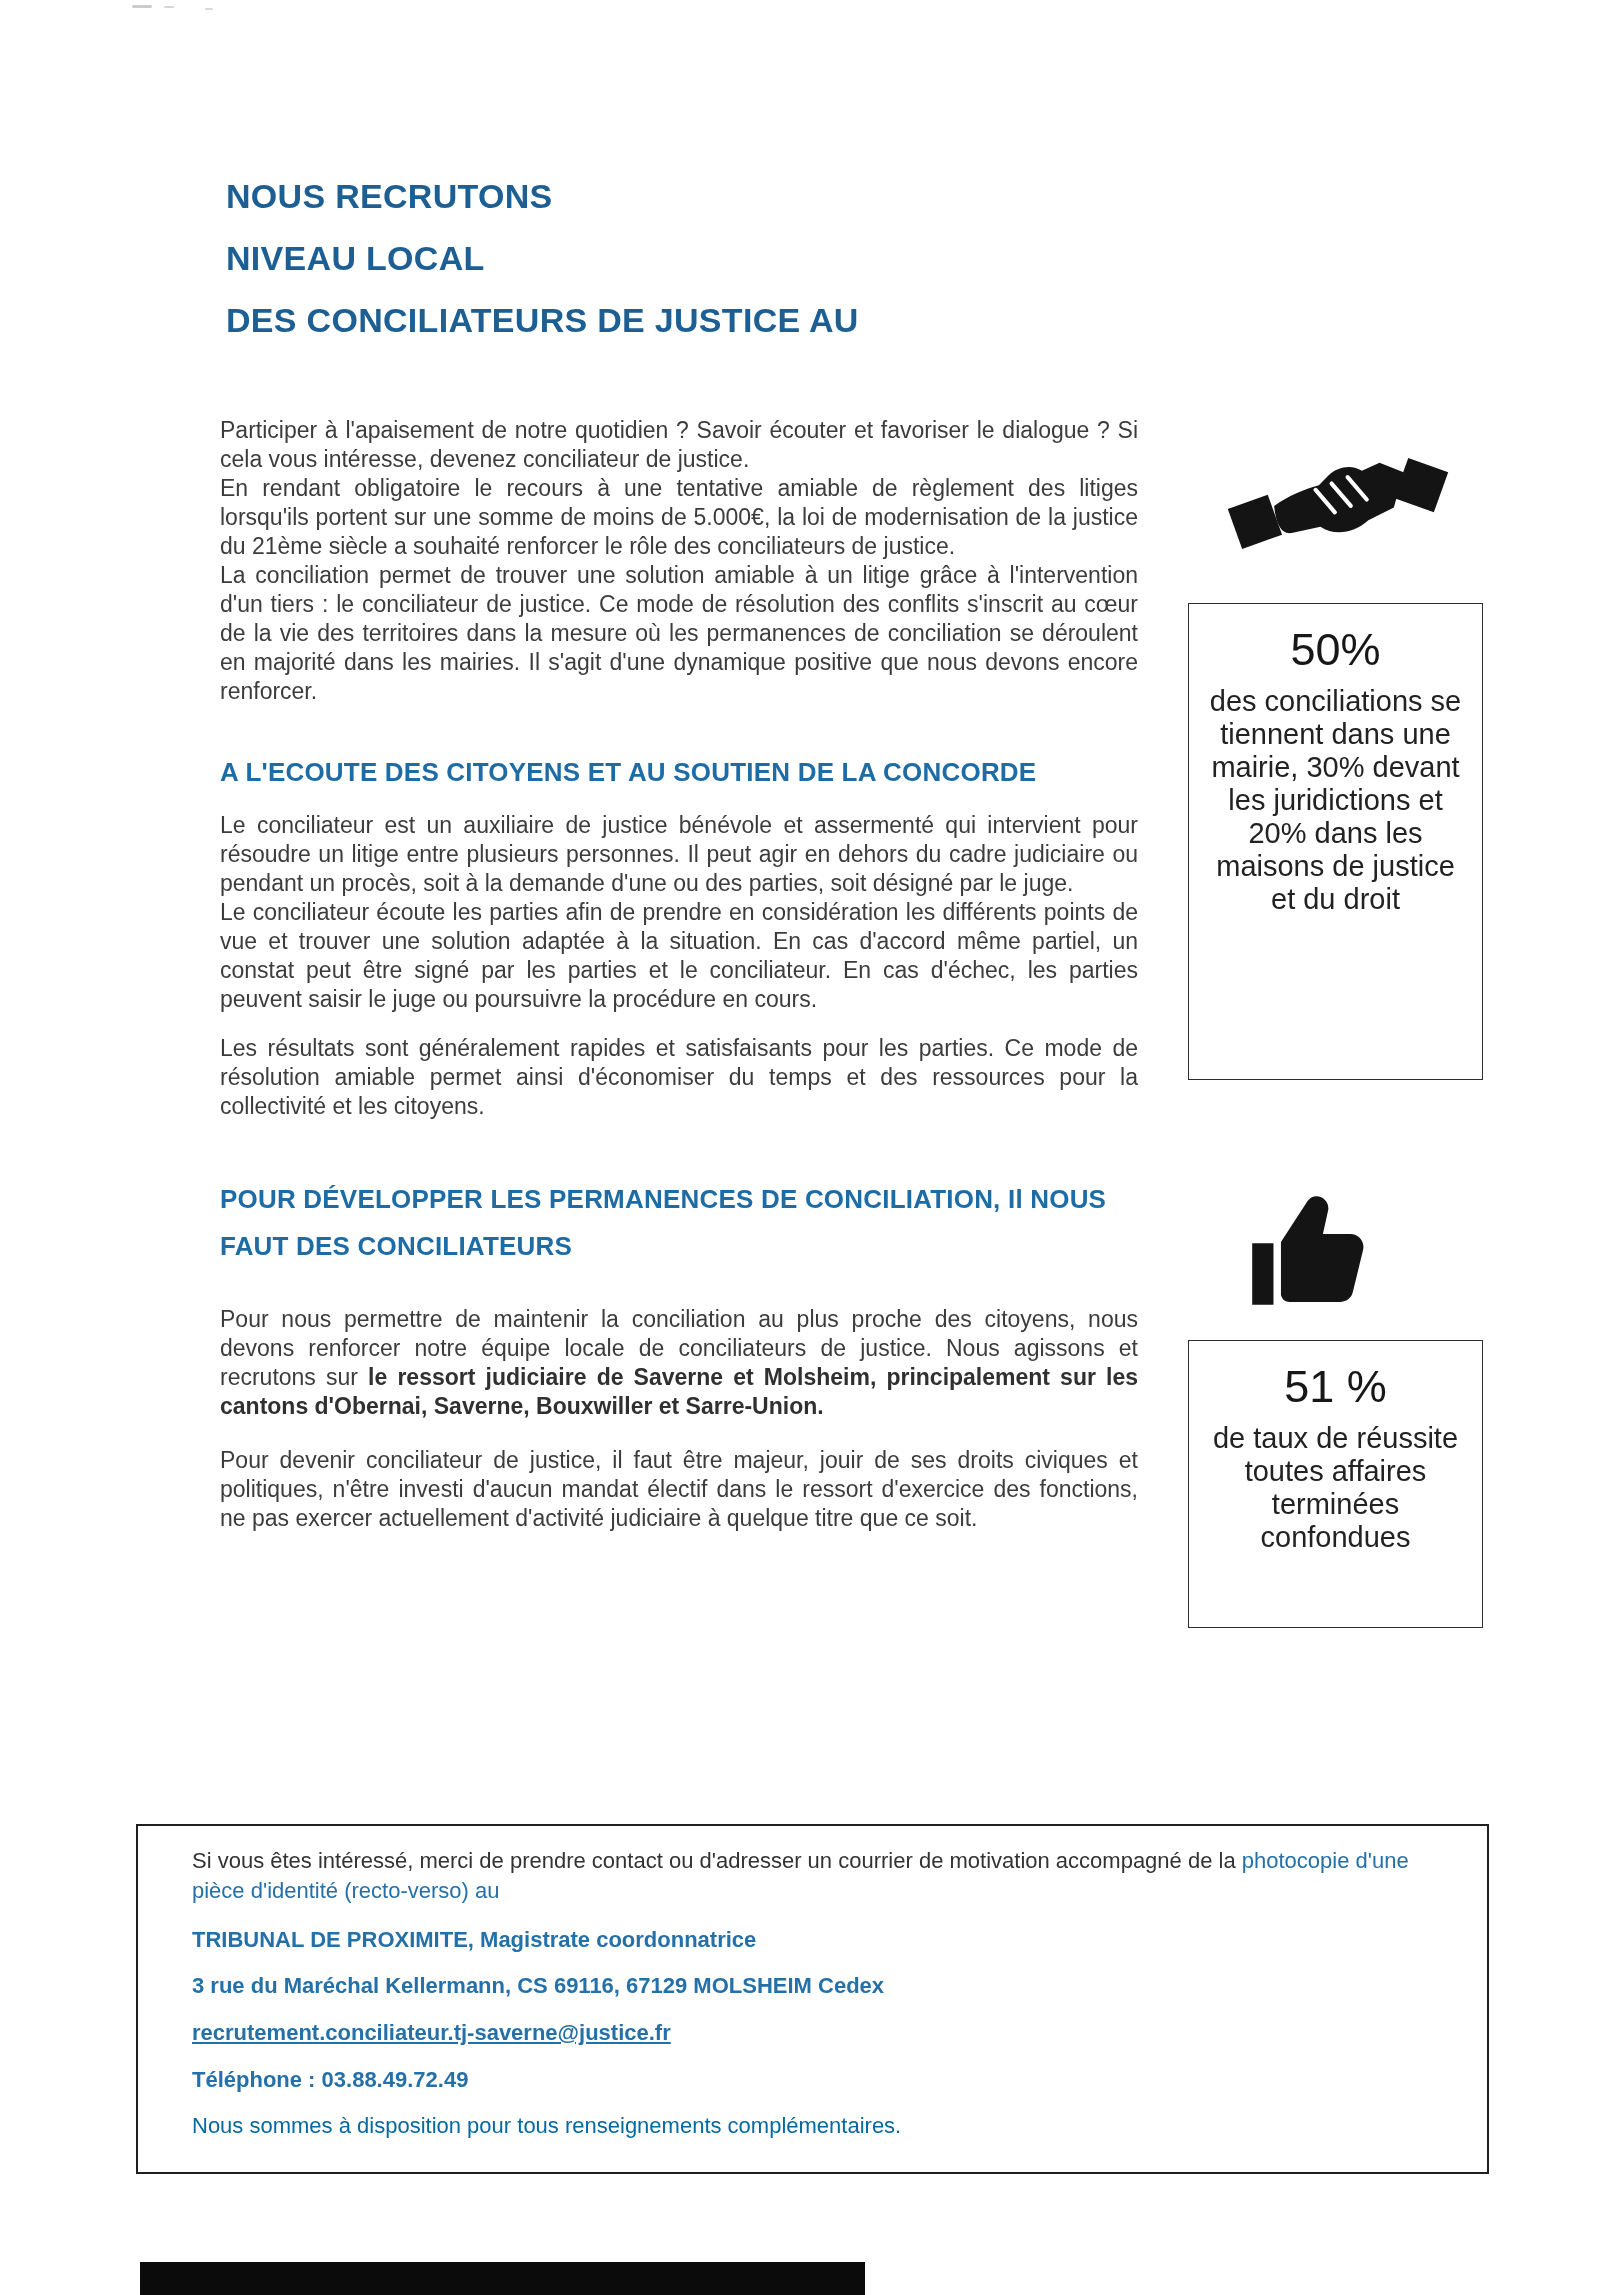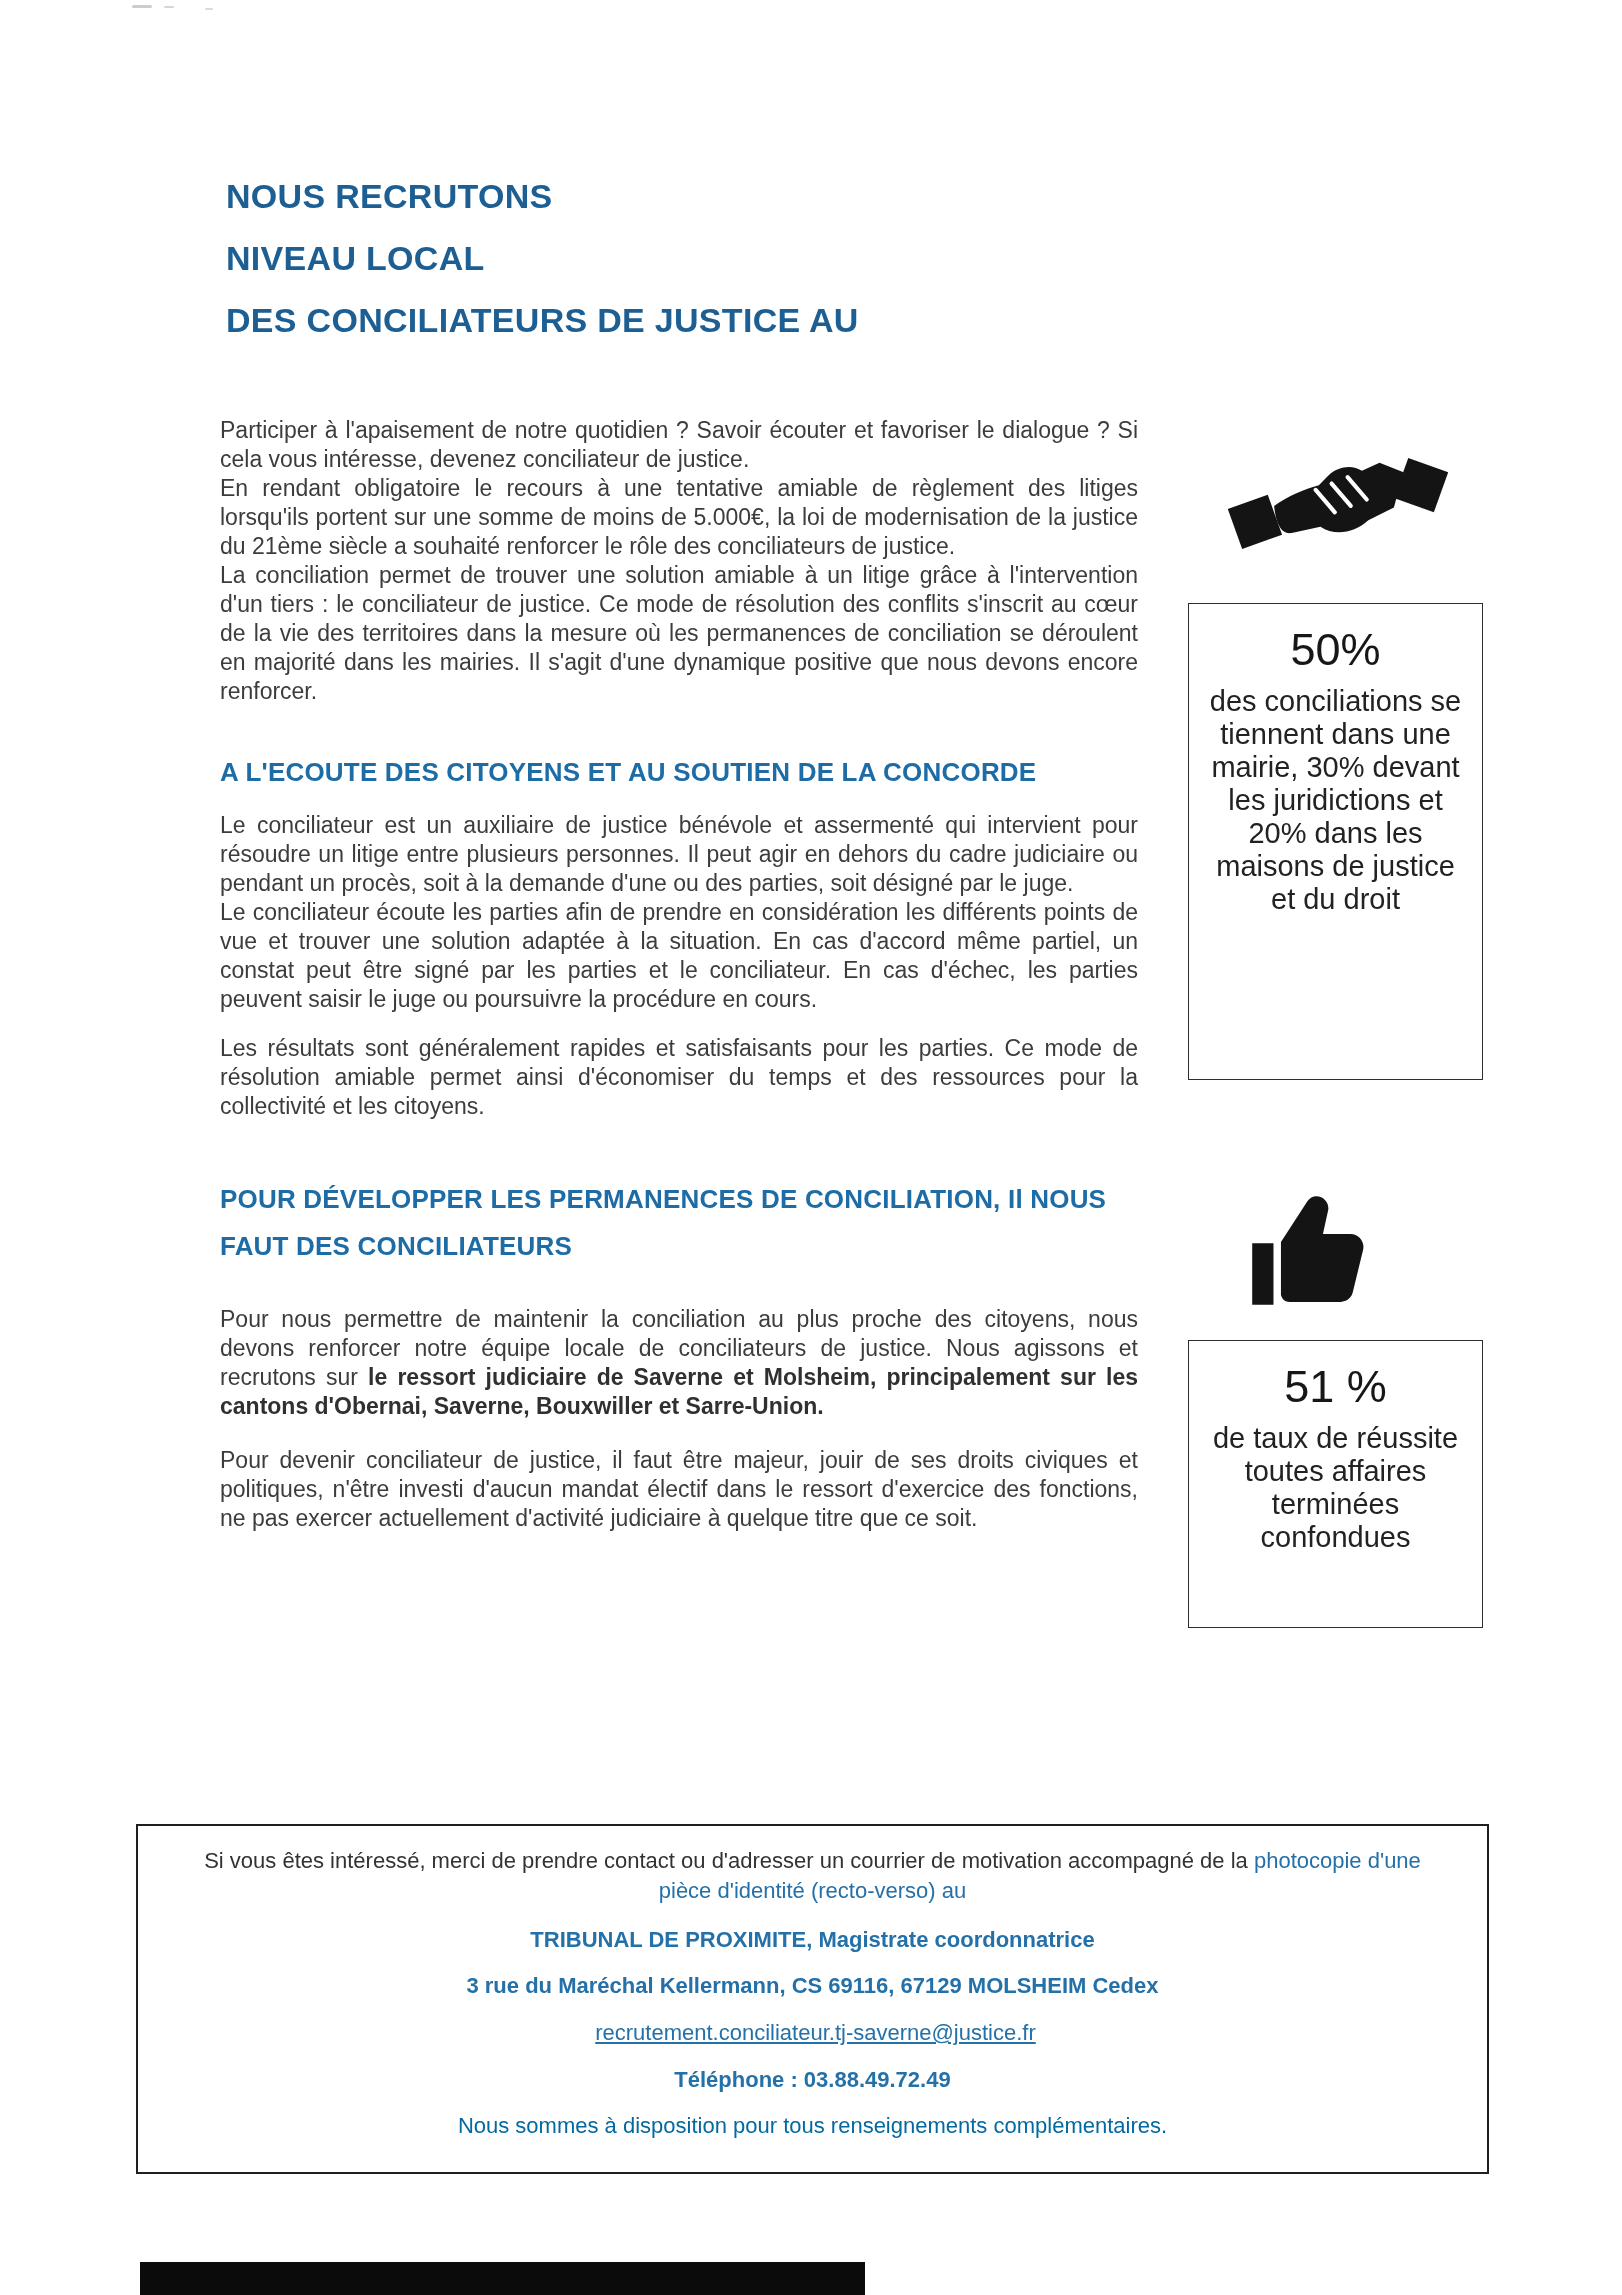--- a/index.html
+++ b/index.html
@@ -55,29 +55,29 @@
   }
   .stat1 { top:603px;  height:477px; }
   .stat2 { top:1340px; height:288px; }
   .stat-value { font-size:45px; font-weight:400; line-height:1.15; margin-bottom:9.2px; color:#171717; }
   .stat-desc  { font-size:29px; line-height:33px; color:#222; }
 
   
   .contact-box {
     position:absolute; left:136px; top:1824px; width:1353px; height:350px;
     border:2.3px solid #1f1f1f; background:#ffffff;
-    text-align:center; padding:20px 54px 0; color:#333;
+    padding:20px 54px 0; color:#333;
     font-size:22px;
   }
   .contact-intro { line-height:30px; }
   .blue  { color:#2470a8; }
   .contact-line { margin-top:20.7px; line-height:26px; }
   .bold-blue { color:#2470a8; font-weight:bold; }
   .email {
-    color:#2470a8; font-weight:normal; text-decoration:underline; cursor:pointer;margin-left:6px;
+    color:#2470a8; font-weight:bold; text-decoration:underline; cursor:pointer;
   }
   .dark { color:#0369a1; }
 </style>
 </head>
 <body>
 
 <div class="page">
 
   <div class="speck sp1"></div>
   <div class="speck sp2"></div>

